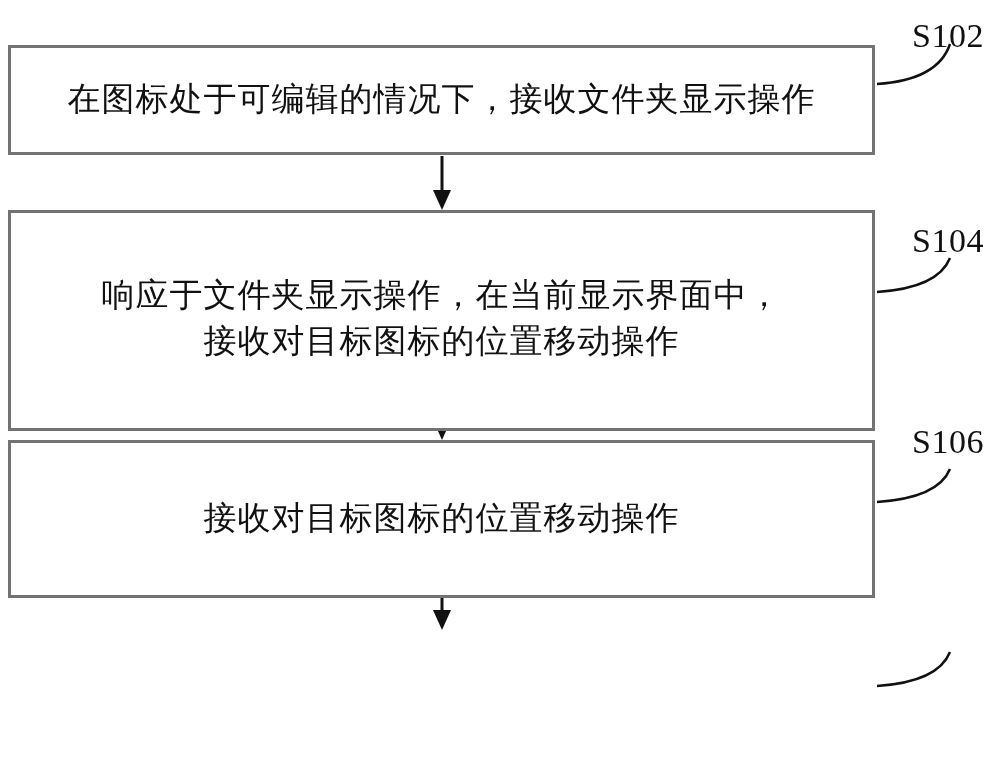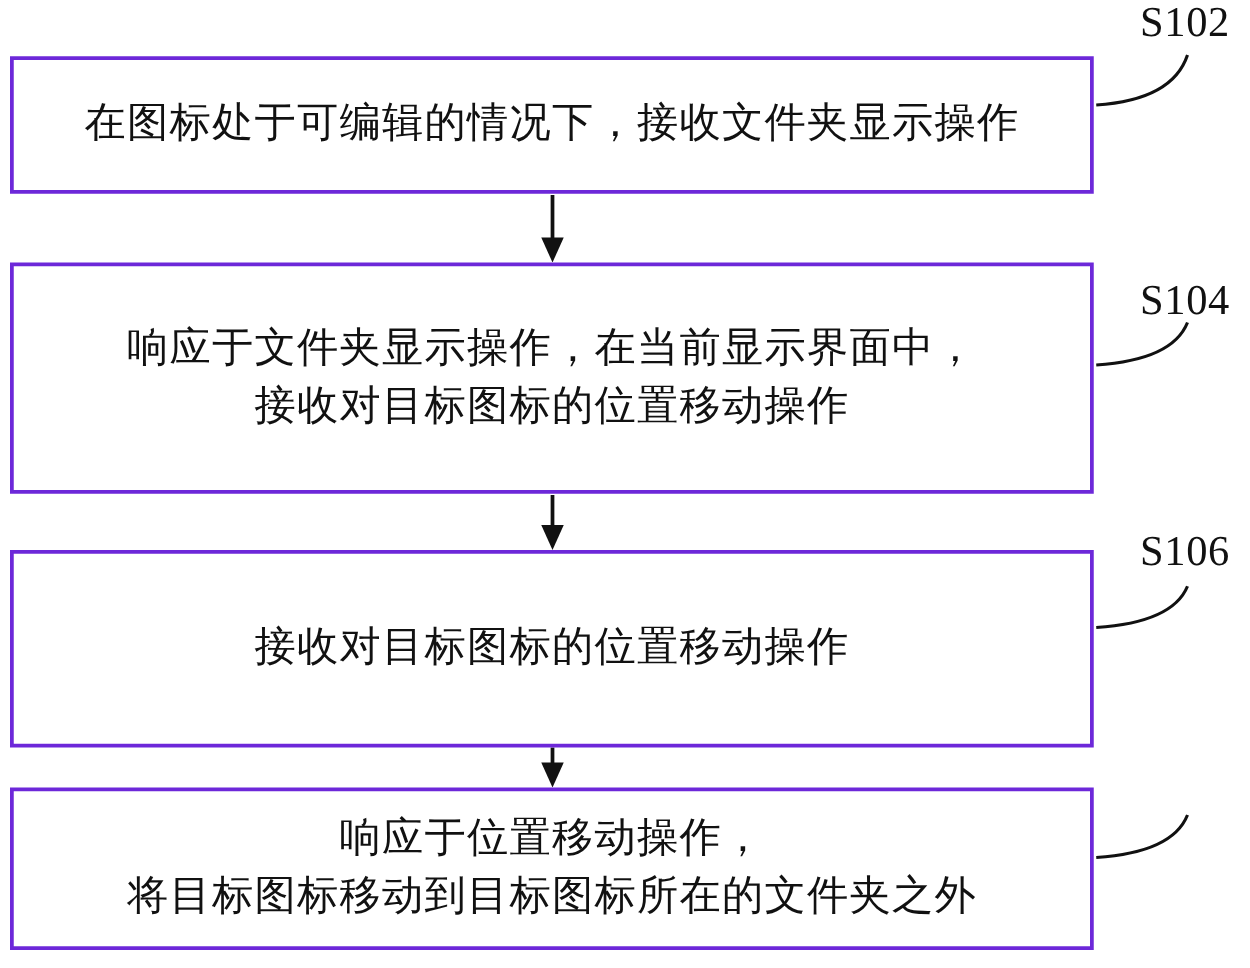--- a/index.html
+++ b/index.html
@@ -13,45 +13,45 @@
   }
   .connector-layer{
     position:absolute;left:0;top:0;width:1000px;height:774px;
     pointer-events:none;
   }
   .step-box{
     position:absolute;
     left:8px;
     width:867px;
     box-sizing:border-box;
-    border:3px solid #6d28d9;
+    border:3px solid #737373;
     background:#ffffff;
     display:flex;
     flex-direction:column;
     justify-content:center;
     align-items:center;
     text-align:center;
     font-size:33px;
     letter-spacing:1px;
     line-height:1.38;
   }
   .box1{top:45px;height:110px;}
-  .box2{top:210px;height:185px;}
+  .box2{top:210px;height:221px;font-family:Liberation Mono, monospace;}
   .box3{top:440px;height:158px;}
   .box4{top:630px;height:130px;}
   .step-label{
     position:absolute;
     left:912px;
     width:85px;
     font-size:34px;
     letter-spacing:0.5px;
     text-align:left;
     white-space:nowrap;
   }
-  .label1{top:0;}
+  .label1{top:17px;}
   .label2{top:222px;}
   .label3{top:423px;}
   .label4{top:616px;}
   .step-line{display:block;}
 </style>
 </head>
 <body>
 
 <div class="figure">
 
@@ -85,18 +85,14 @@
     <span class="step-line">响应于文件夹显示操作，在当前显示界面中，</span>
     <span class="step-line">接收对目标图标的位置移动操作</span>
   </div>
   <div class="step-label label2">S104</div>
 
   <div class="step-box box3">
     <span class="step-line">接收对目标图标的位置移动操作</span>
   </div>
   <div class="step-label label3">S106</div>
 
-  <div class="step-box box4">
-    <span class="step-line">响应于位置移动操作，</span>
-    <span class="step-line">将目标图标移动到目标图标所在的文件夹之外</span>
-  </div>
 
 </div>
 
 </body></html>

